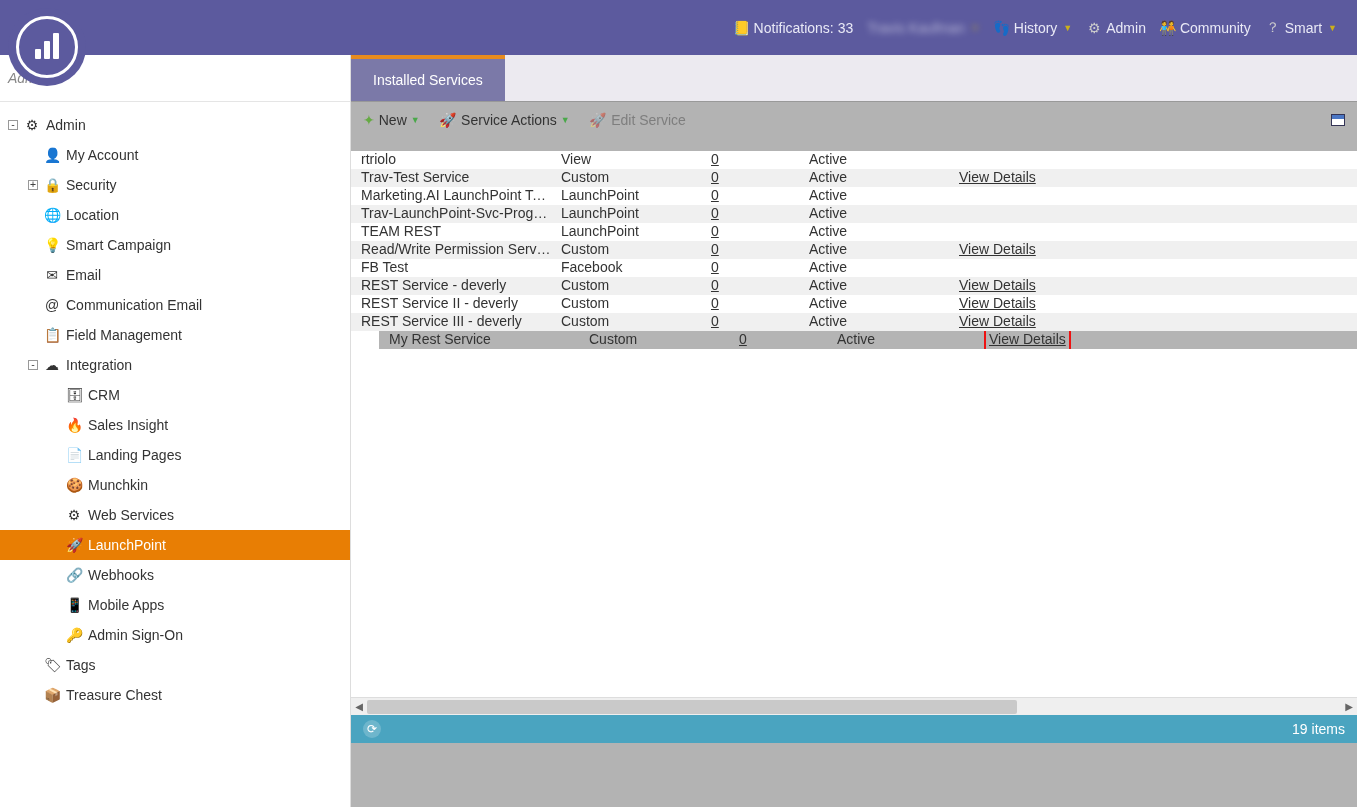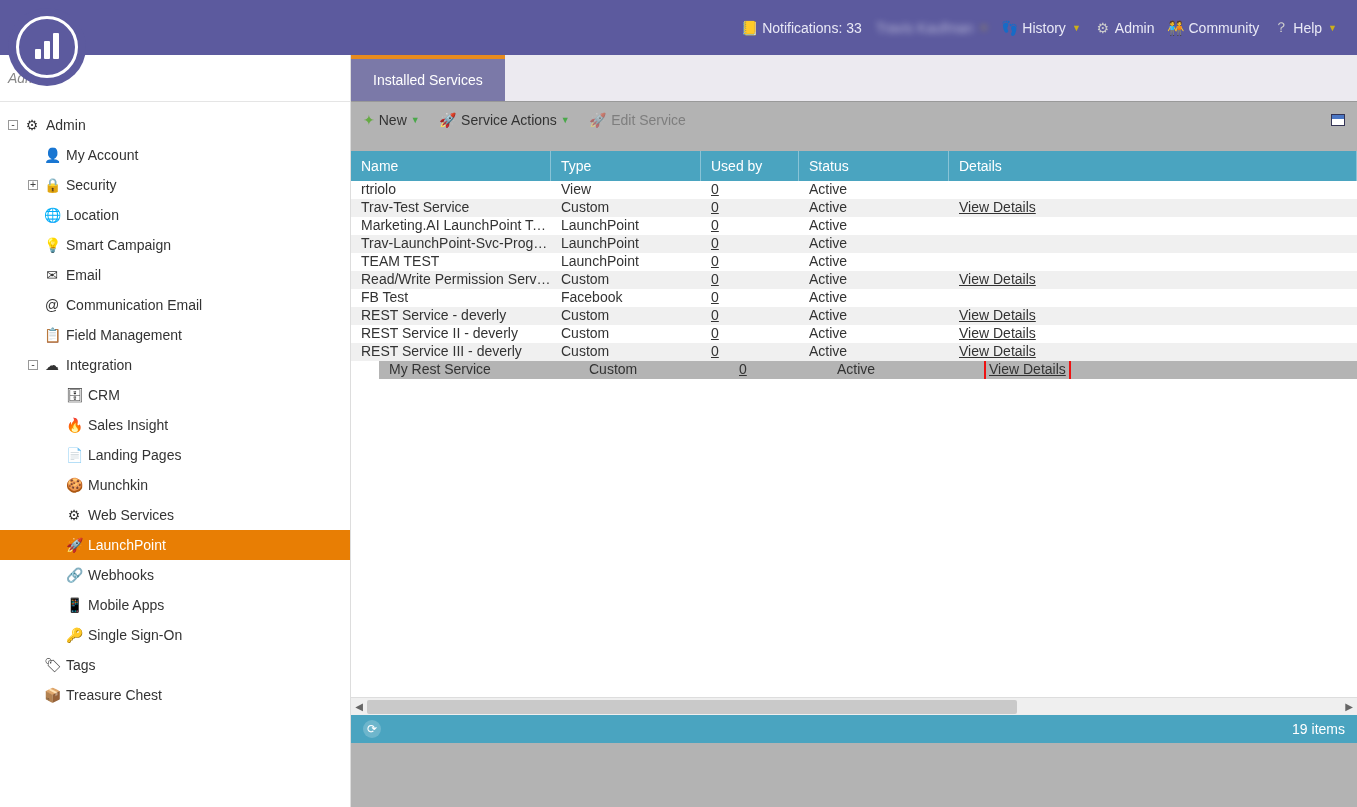--- a/index.html
+++ b/index.html
@@ -98,21 +98,21 @@
     <div class="item">
       <span class="icon" style="color:#ccc">⚙</span>
       <span>Admin</span>
     </div>
     <div class="item">
       <span class="icon" style="color:#9fe0a8">🧑‍🤝‍🧑</span>
       <span>Community</span>
     </div>
     <div class="item">
       <span class="icon" style="color:#ccc">？</span>
-      <span>Help</span>
+      <span>Smart</span>
       <span class="drop">▼</span>
     </div>
   </div>
 </div>
 
 <div class="layout">
 
   <div class="sidebar">
     <div class="breadcrumb-bar">
       <span>Admin...</span>
@@ -199,21 +199,21 @@
           <span>Webhooks</span>
         </div>
         <div class="node depth2">
           <span class="exp none"></span>
           <span class="icon">📱</span>
           <span>Mobile Apps</span>
         </div>
         <div class="node depth2">
           <span class="exp none"></span>
           <span class="icon">🔑</span>
-          <span>Single Sign-On</span>
+          <span>Admin Sign-On</span>
         </div>
         <div class="node depth1">
           <span class="exp none"></span>
           <span class="icon">🏷</span>
           <span>Tags</span>
         </div>
         <div class="node depth1">
           <span class="exp none"></span>
           <span class="icon">📦</span>
           <span>Treasure Chest</span>
@@ -241,27 +241,20 @@
       <div class="btn disabled">
         <span style="opacity:.5">🚀</span>
         <span>Edit Service</span>
       </div>
       <div class="spacer"></div>
       <div class="win-icon"></div>
     </div>
 
     <div class="content-pad">
       <div class="grid">
-        <div class="grid-head">
-          <div class="col c1">Name</div>
-          <div class="col c2">Type</div>
-          <div class="col c3">Used by</div>
-          <div class="col c4">Status</div>
-          <div class="col c5">Details</div>
-        </div>
         <div class="grid-body" id="grid-body">
             <div class="row">
               <div class="col c1">rtriolo</div>
               <div class="col c2">View</div>
               <div class="col c3"><span class="link">0</span></div>
               <div class="col c4">Active</div>
               <div class="col c5"></div>
             </div>
             <div class="row">
               <div class="col c1">Trav-Test Service</div>
@@ -277,21 +270,21 @@
               <div class="col c4">Active</div>
             </div>
             <div class="row">
               <div class="col c1">Trav-LaunchPoint-Svc-Prog-I...</div>
               <div class="col c2">LaunchPoint</div>
               <div class="col c3"><span class="link">0</span></div>
               <div class="col c4">Active</div>
               <div class="col c5"></div>
             </div>
             <div class="row">
-              <div class="col c1">TEAM TEST</div>
+              <div class="col c1">TEAM REST</div>
               <div class="col c2">LaunchPoint</div>
               <div class="col c3"><span class="link">0</span></div>
               <div class="col c4">Active</div>
               <div class="col c5"></div>
             </div>
             <div class="row">
               <div class="col c1">Read/Write Permission Servi...</div>
               <div class="col c2">Custom</div>
               <div class="col c3"><span class="link">0</span></div>
               <div class="col c4">Active</div>

